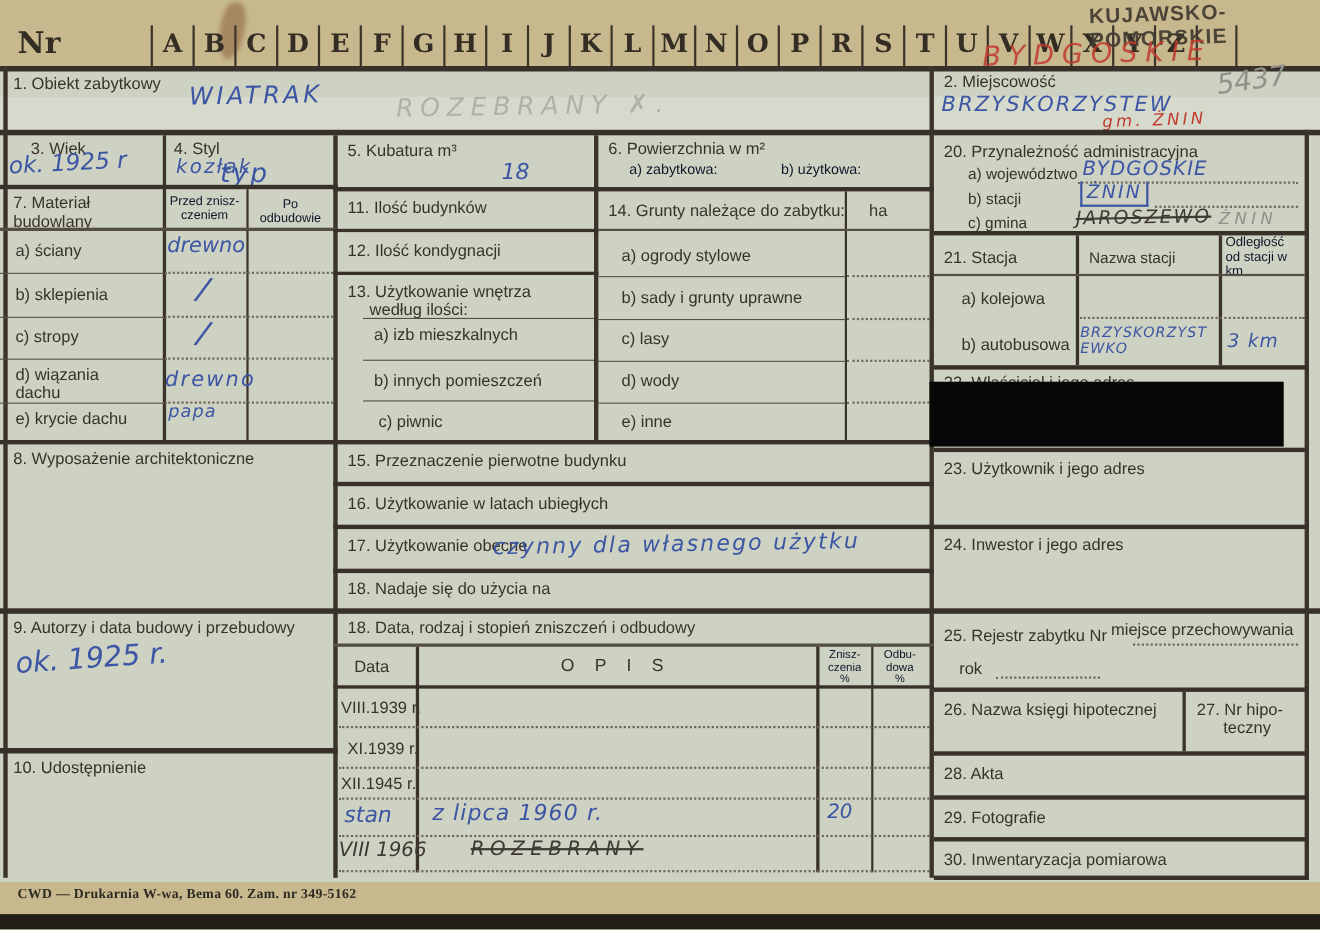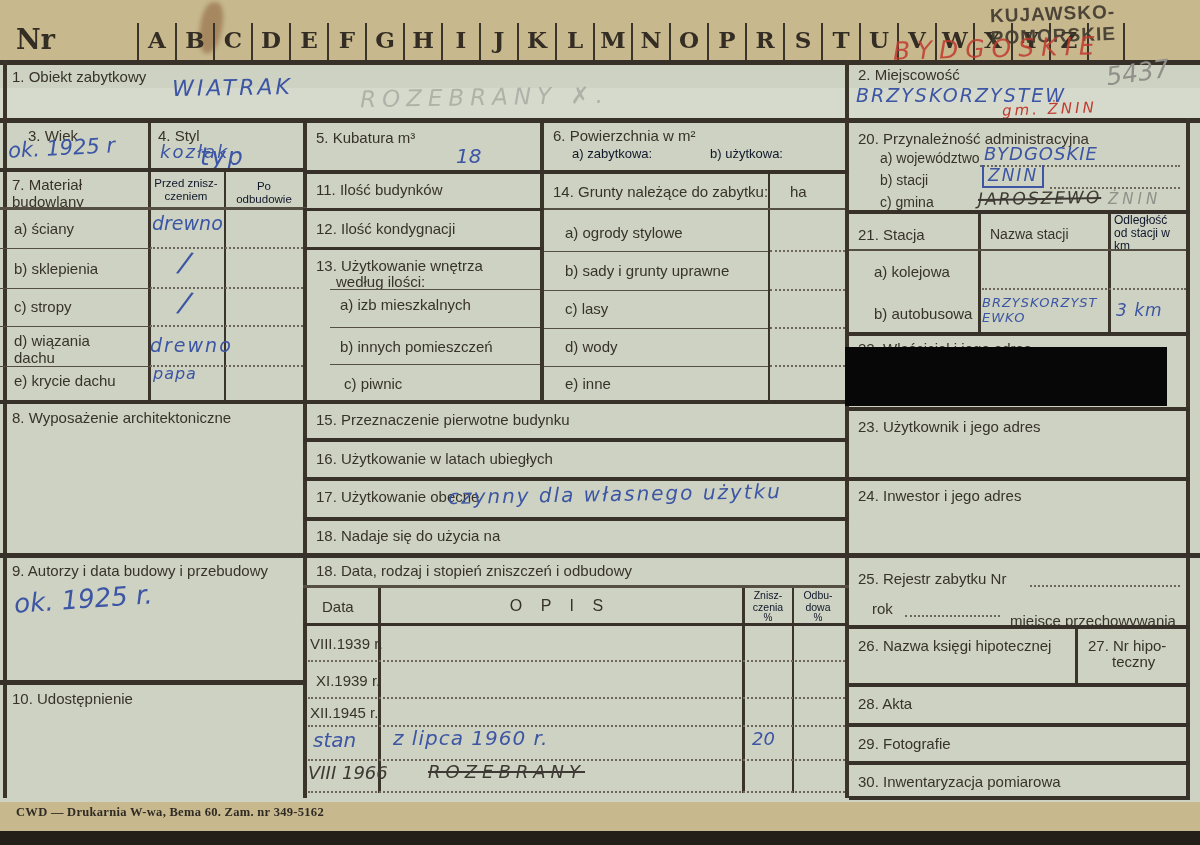--- a/index.html
+++ b/index.html
@@ -236,21 +236,21 @@
 <div class="abs rule" style="left:849px;top:407px;width:341px;height:4px;"></div>
 
 <div class="abs lbl" style="left:858px;top:418px;">23. Użytkownik i jego adres</div>
 <div class="abs rule" style="left:849px;top:477px;width:341px;height:4px;"></div>
 <div class="abs lbl" style="left:858px;top:487px;">24. Inwestor i jego adres</div>
 
 <div class="abs lbl" style="left:858px;top:570px;">25. Rejestr zabytku Nr</div>
 <div class="abs dotted" style="left:1030px;top:584px;width:150px;height:1px;"></div>
 <div class="abs lbl" style="left:872px;top:600px;">rok</div>
 <div class="abs dotted" style="left:905px;top:614px;width:95px;height:1px;"></div>
-<div class="abs lbl" style="left:1010px;top:564px;margin-top:48px;">miejsce przechowywania</div>
+<div class="abs lbl" style="left:1010px;top:564px;">miejsce przechowywania</div>
 <div class="abs rule" style="left:849px;top:625px;width:341px;height:4px;"></div>
 
 <div class="abs lbl" style="left:858px;top:637px;width:210px;">26. Nazwa księgi hipotecznej</div>
 <div class="abs vline" style="left:1075px;top:629px;width:3px;height:54px;"></div>
 <div class="abs lbl" style="left:1088px;top:637px;">27. Nr hipo-</div>
 <div class="abs lbl" style="left:1112px;top:653px;">teczny</div>
 <div class="abs rule" style="left:849px;top:683px;width:341px;height:4px;"></div>
 
 <div class="abs lbl" style="left:858px;top:695px;">28. Akta</div>
 <div class="abs rule" style="left:849px;top:723px;width:341px;height:4px;"></div>

